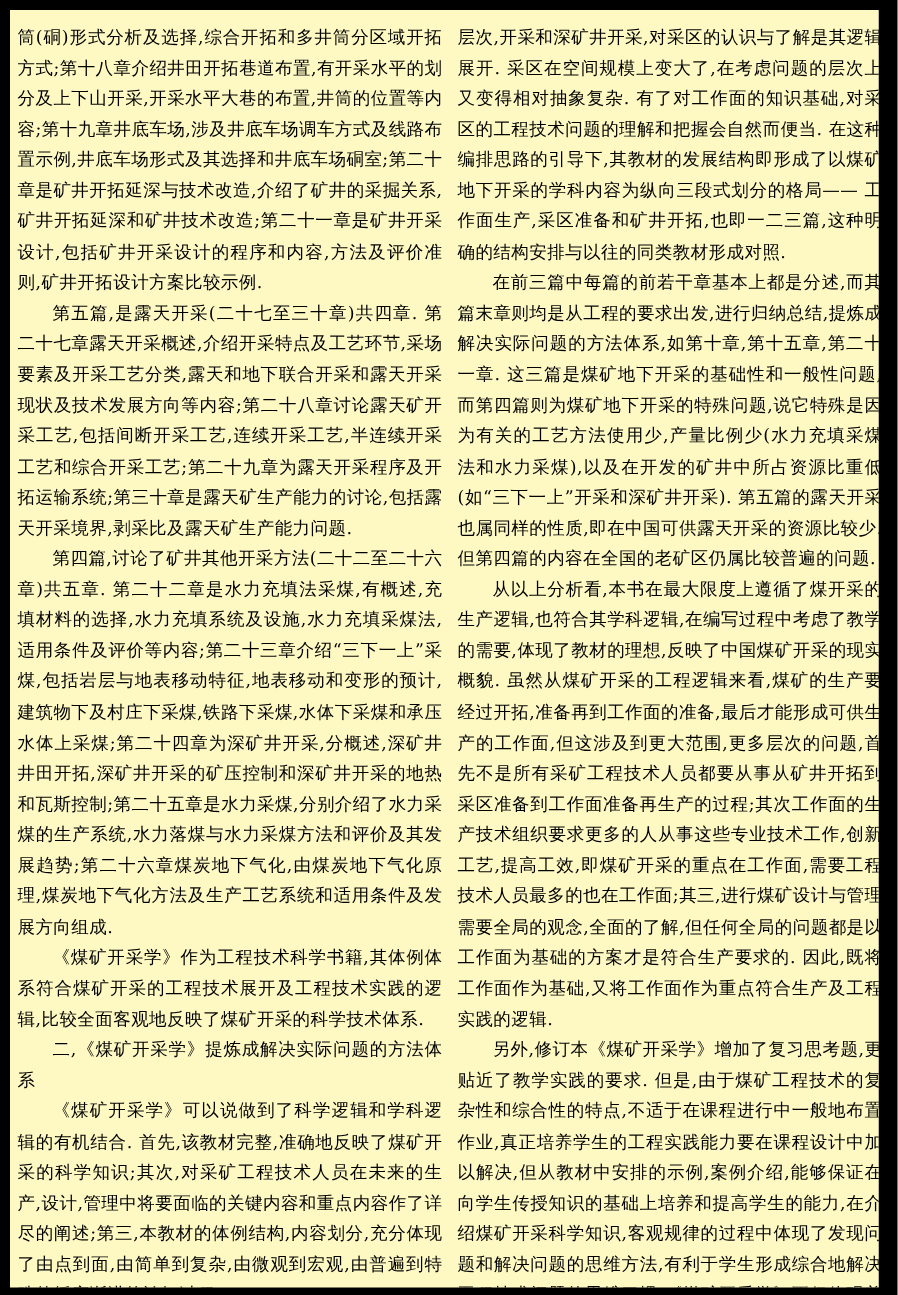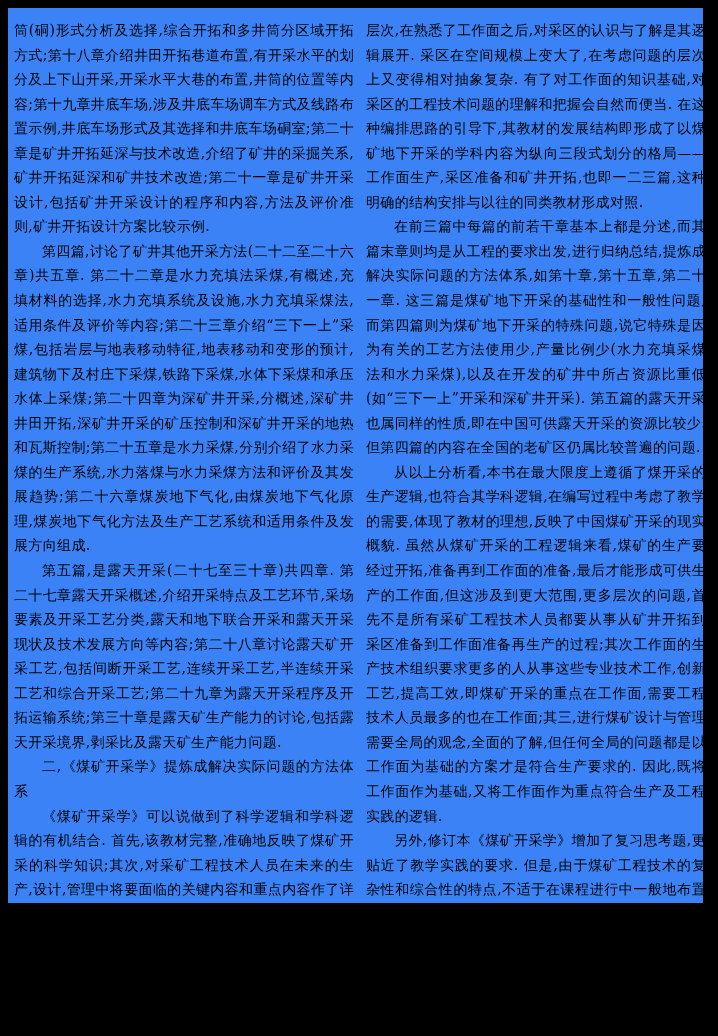--- a/index.html
+++ b/index.html
@@ -12,22 +12,22 @@
     background: #000;
     position: relative;
     overflow: hidden;
     font-family: "DejaVu Serif", serif;
   }
   .paper {
     position: absolute;
     left: 8px;
     top: 8px;
     width: 695px;   
-    height: 895px; 
-    background: #3b82f6;
+    height: 1022px; 
+    background: #fef9c3;
     overflow: hidden;
   }
   .column {
     position: absolute;
     top: 10px;
     width: 340px;
     color: #000;
     font-size: 14px;
     line-height: 24.55px;
     letter-spacing: 0.35px;
@@ -42,28 +42,29 @@
   .indent { text-indent: 2em; }
   .no-indent { text-indent: 0; }
 </style>
 </head>
 <body>
 
 <div class="paper">
 
   <div class="column column-left">
     <p class="no-indent">筒(硐)形式分析及选择,综合开拓和多井筒分区域开拓方式;第十八章介绍井田开拓巷道布置,有开采水平的划分及上下山开采,开采水平大巷的布置,井筒的位置等内容;第十九章井底车场,涉及井底车场调车方式及线路布置示例,井底车场形式及其选择和井底车场硐室;第二十章是矿井开拓延深与技术改造,介绍了矿井的采掘关系,矿井开拓延深和矿井技术改造;第二十一章是矿井开采设计,包括矿井开采设计的程序和内容,方法及评价准则,矿井开拓设计方案比较示例.</p>
+    <p class="indent">第五篇,是露天开采(二十七至三十章)共四章. 第二十七章露天开采概述,介绍开采特点及工艺环节,采场要素及开采工艺分类,露天和地下联合开采和露天开采现状及技术发展方向等内容;第二十八章讨论露天矿开采工艺,包括间断开采工艺,连续开采工艺,半连续开采工艺和综合开采工艺;第二十九章为露天开采程序及开拓运输系统;第三十章是露天矿生产能力的讨论,包括露天开采境界,剥采比及露天矿生产能力问题.</p>
     <p class="indent">第四篇,讨论了矿井其他开采方法(二十二至二十六章)共五章. 第二十二章是水力充填法采煤,有概述,充填材料的选择,水力充填系统及设施,水力充填采煤法,适用条件及评价等内容;第二十三章介绍“三下一上”采煤,包括岩层与地表移动特征,地表移动和变形的预计,建筑物下及村庄下采煤,铁路下采煤,水体下采煤和承压水体上采煤;第二十四章为深矿井开采,分概述,深矿井井田开拓,深矿井开采的矿压控制和深矿井开采的地热和瓦斯控制;第二十五章是水力采煤,分别介绍了水力采煤的生产系统,水力落煤与水力采煤方法和评价及其发展趋势;第二十六章煤炭地下气化,由煤炭地下气化原理,煤炭地下气化方法及生产工艺系统和适用条件及发展方向组成.</p>
-    <p class="indent">第五篇,是露天开采(二十七至三十章)共四章. 第二十七章露天开采概述,介绍开采特点及工艺环节,采场要素及开采工艺分类,露天和地下联合开采和露天开采现状及技术发展方向等内容;第二十八章讨论露天矿开采工艺,包括间断开采工艺,连续开采工艺,半连续开采工艺和综合开采工艺;第二十九章为露天开采程序及开拓运输系统;第三十章是露天矿生产能力的讨论,包括露天开采境界,剥采比及露天矿生产能力问题.</p>
+    <p class="indent">《煤矿开采学》作为工程技术科学书籍,其体例体系符合煤矿开采的工程技术展开及工程技术实践的逻辑,比较全面客观地反映了煤矿开采的科学技术体系.</p>
     <p class="indent">二,《煤矿开采学》提炼成解决实际问题的方法体系</p>
     <p class="indent">《煤矿开采学》可以说做到了科学逻辑和学科逻辑的有机结合. 首先,该教材完整,准确地反映了煤矿开采的科学知识;其次,对采矿工程技术人员在未来的生产,设计,管理中将要面临的关键内容和重点内容作了详尽的阐述;第三,本教材的体例结构,内容划分,充分体现了由点到面,由简单到复杂,由微观到宏观,由普遍到特殊的循序渐进的认知过程.</p>
 
   </div>
 
   <div class="column column-right">
-    <p class="no-indent">层次,在熟悉了工作面之后,对采区的认识与了解是其逻辑展开. 采区在空间规模上变大了,在考虑问题的层次上又变得相对抽象复杂. 有了对工作面的知识基础,对采区的工程技术问题的理解和把握会自然而便当. 在这种编排思路的引导下,其教材的发展结构即形成了以煤矿地下开采的学科内容为纵向三段式划分的格局—— 工作面生产,采区准备和矿井开拓,也即一二三篇,这种明确的结构安排与以往的同类教材形成对照.</p>
+    <p class="no-indent">层次,开采和深矿井开采,对采区的认识与了解是其逻辑展开. 采区在空间规模上变大了,在考虑问题的层次上又变得相对抽象复杂. 有了对工作面的知识基础,对采区的工程技术问题的理解和把握会自然而便当. 在这种编排思路的引导下,其教材的发展结构即形成了以煤矿地下开采的学科内容为纵向三段式划分的格局—— 工作面生产,采区准备和矿井开拓,也即一二三篇,这种明确的结构安排与以往的同类教材形成对照.</p>
     <p class="indent">在前三篇中每篇的前若干章基本上都是分述,而其篇末章则均是从工程的要求出发,进行归纳总结,提炼成解决实际问题的方法体系,如第十章,第十五章,第二十一章. 这三篇是煤矿地下开采的基础性和一般性问题,而第四篇则为煤矿地下开采的特殊问题,说它特殊是因为有关的工艺方法使用少,产量比例少(水力充填采煤法和水力采煤),以及在开发的矿井中所占资源比重低(如“三下一上”开采和深矿井开采). 第五篇的露天开采也属同样的性质,即在中国可供露天开采的资源比较少. 但第四篇的内容在全国的老矿区仍属比较普遍的问题.</p>
     <p class="indent">从以上分析看,本书在最大限度上遵循了煤开采的生产逻辑,也符合其学科逻辑,在编写过程中考虑了教学的需要,体现了教材的理想,反映了中国煤矿开采的现实概貌. 虽然从煤矿开采的工程逻辑来看,煤矿的生产要经过开拓,准备再到工作面的准备,最后才能形成可供生产的工作面,但这涉及到更大范围,更多层次的问题,首先不是所有采矿工程技术人员都要从事从矿井开拓到采区准备到工作面准备再生产的过程;其次工作面的生产技术组织要求更多的人从事这些专业技术工作,创新工艺,提高工效,即煤矿开采的重点在工作面,需要工程技术人员最多的也在工作面;其三,进行煤矿设计与管理需要全局的观念,全面的了解,但任何全局的问题都是以工作面为基础的方案才是符合生产要求的. 因此,既将工作面作为基础,又将工作面作为重点符合生产及工程实践的逻辑.</p>
     <p class="indent">另外,修订本《煤矿开采学》增加了复习思考题,更贴近了教学实践的要求. 但是,由于煤矿工程技术的复杂性和综合性的特点,不适于在课程进行中一般地布置作业,真正培养学生的工程实践能力要在课程设计中加以解决,但从教材中安排的示例,案例介绍,能够保证在向学生传授知识的基础上培养和提高学生的能力,在介绍煤矿开采科学知识,客观规律的过程中体现了发现问题和解决问题的思维方法,有利于学生形成综合地解决工程技术问题的思维习惯,《煤矿开采学》不仅体现着教材的理想,还努力实践着教材的理想,无愧于时代!</p>
 
   </div>
 
 </div>
 
 </body></html>

